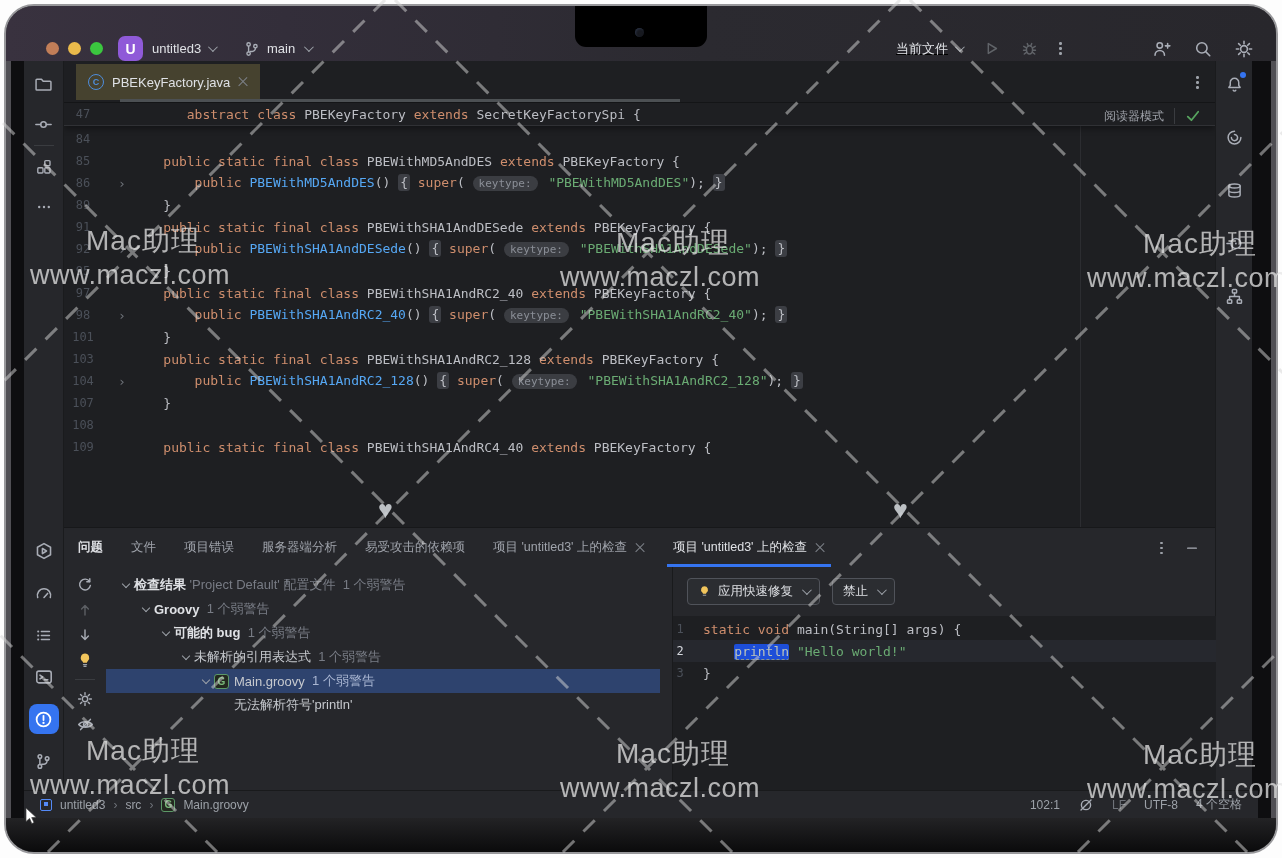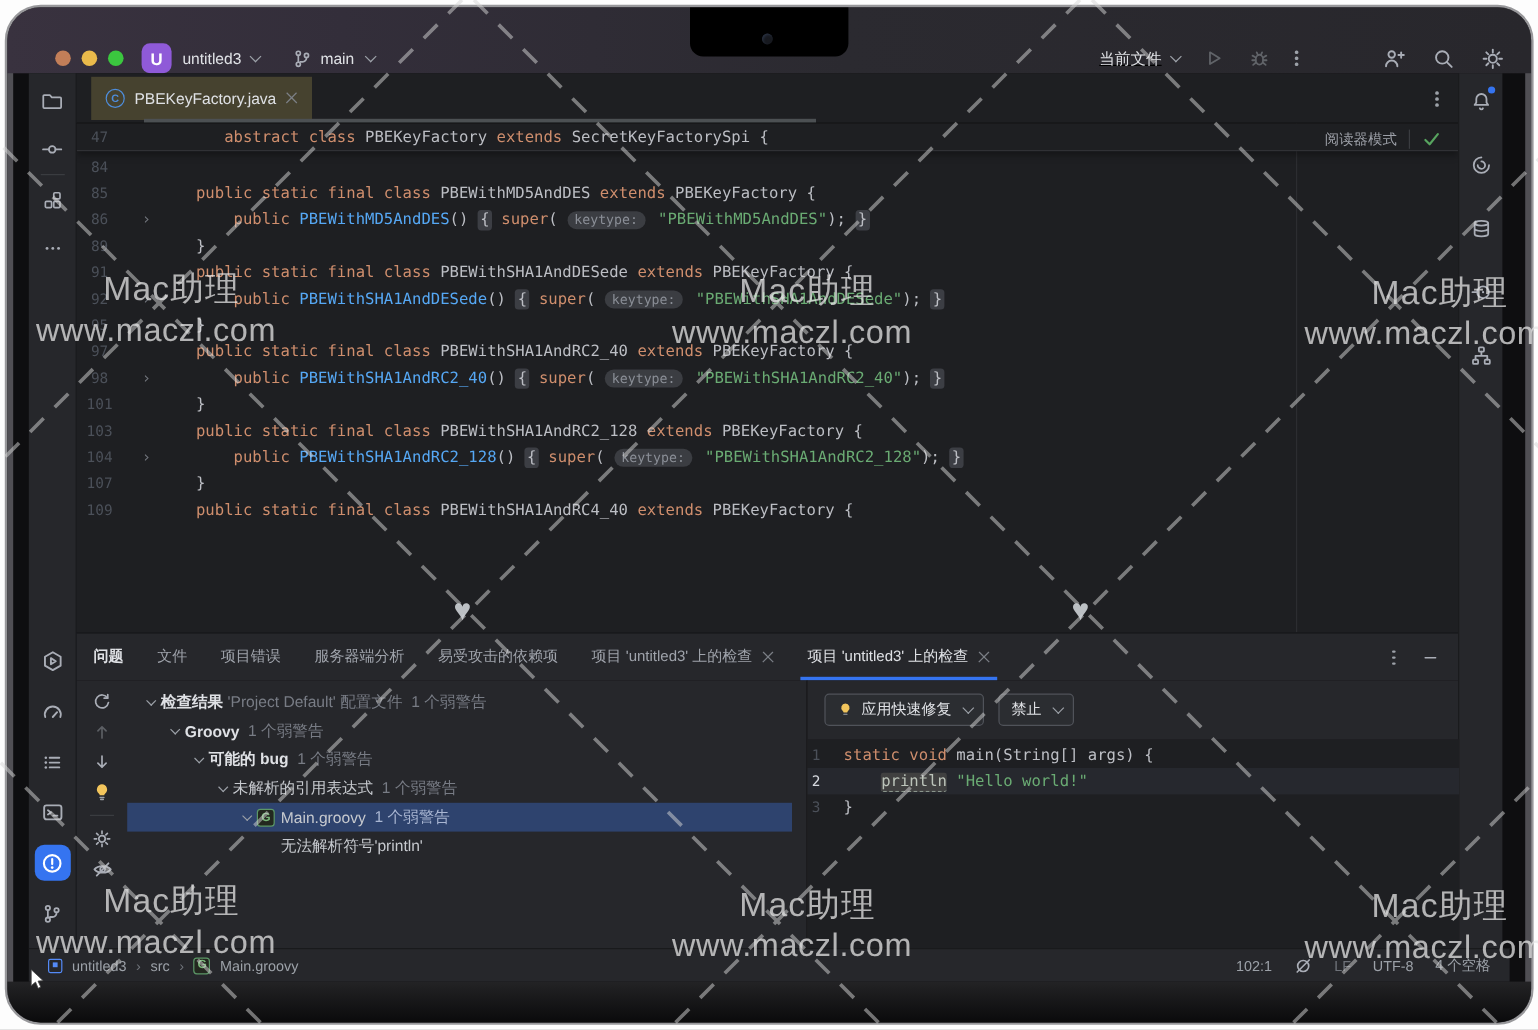--- a/index.html
+++ b/index.html
@@ -46,21 +46,21 @@
   .editor .guide{position:absolute;left:1016px;top:0;bottom:0;width:1px;background:#2c2d31;}
   .crow{position:relative;height:22px;display:flex;align-items:center;width:100%;}
   .crow.current{background:#26282e;}
   .crow .ln{width:48px;text-align:center;padding-right:10px;color:#4b5059;font:12px "DejaVu Sans Mono",monospace;flex:0 0 auto;}
   .crow.current .ln{color:#d5d8de;}
   .crow .fold{width:20px;color:#6f737a;font:13px "DejaVu Sans Mono",monospace;text-align:center;flex:0 0 auto;}
   .crow .code{white-space:pre;font:13px "DejaVu Sans Mono",monospace;color:#bcbec4;}
   .t-k{color:#cf8e6d;} .t-d{color:#bcbec4;} .t-m{color:#56a8f5;} .t-s{color:#6aab73;}
   .t-fb{color:#bcbec4;background:#3c3e44;border-radius:3px;padding:1px 2px;}
   .t-hint{display:inline-block;background:#3b3d42;color:#8a8e96;font-size:11px;line-height:15px;border-radius:8px;padding:0 6px;margin-right:3px;}
-  .t-warn{color:#bcc4ba;background:#404040;border-bottom:1.5px dashed #8a958c;border-radius:2px;}
+  .t-warn{color:#bcc4ba;background:#1d4ed8;border-bottom:1.5px dashed #8a958c;border-radius:2px;}
   .sticky{border-bottom:1px solid #303135;box-shadow:0 3px 6px rgba(0,0,0,.35);background:#1e1f22;position:relative;z-index:3;}
   .reader{position:absolute;top:2px;right:14px;height:22px;display:flex;align-items:center;gap:10px;z-index:4;}
   .reader .sep{width:1px;height:16px;background:#3a3c40;}
   .reader .lbl{color:#9da0a8;font-size:12px;}
   .kebab{display:flex;flex-direction:column;gap:2.5px;align-items:center;}
   .kebab i{width:2.6px;height:2.6px;border-radius:50%;background:#9ca1a8;}
   
   .twhead{position:absolute;left:64px;top:527px;width:1151px;height:40px;background:#26272b;border-top:1px solid #17181a;
     display:flex;align-items:center;padding-left:14px;gap:28px;}
   .twtab{position:relative;color:#9fa3ab;font-size:12.5px;display:flex;align-items:center;gap:8px;height:100%;}
@@ -123,21 +123,21 @@
      <div class="tb-group" style="left:238px;gap:7px;">
        <svg width="16" height="16" viewBox="0 0 16 16" class="ico">
          <circle cx="4.6" cy="3.4" r="1.7"></circle>
               <circle cx="4.6" cy="12.6" r="1.7"></circle>
               <circle cx="11.4" cy="5.2" r="1.7"></circle>
          <path d="M4.6 5.1 v5.8 M11.4 6.9 v0.4 a3.2 3.2 0 0 1 -3.2 3.2 H6.3"></path>
             </svg>
        <span class="tb-text">main</span>
        <span class="chev" style="margin-left:2px;"></span>
      </div>
-     <div class="tb-group" style="left:910px;gap:21px;text-decoration:underline;">
+     <div class="tb-group" style="left:890px;gap:21px;text-decoration:underline;">
        <span style="display:flex;align-items:center;">
          <span class="tb-text">当前文件</span>
          <span class="chev"></span>
        </span>
        <svg width="17" height="17" viewBox="0 0 16 16" class="ico dim">
               <path d="M5 3.4 L12.6 8 5 12.6 z"></path>
             </svg>
        <svg width="17" height="17" viewBox="0 0 16 16" class="ico dim">
          <ellipse cx="8" cy="9.2" rx="2.9" ry="3.9"></ellipse>
               <path d="M6.9 5.6 5.9 3.4 M9.1 5.6 10.1 3.4 M5.1 7.4 2.6 6 M5.1 9.6 H2.4 M5.1 11.6 3.1 13.2 M10.9 7.4 13.4 6 M10.9 9.6 h2.7 M10.9 11.6 12.9 13.2"></path>
@@ -375,20 +375,25 @@
             </div>
             <div class="crow">
               <span class="ln">104</span>
               <span class="fold">›</span>
               <span class="code"><span class="t-k">        public </span><span class="t-m">PBEWithSHA1AndRC2_128</span><span class="t-d">() </span><span class="t-fb">{</span><span class="t-d"> </span><span class="t-k">super</span><span class="t-d">( </span><span class="t-hint">keytype:</span><span class="t-s"> "PBEWithSHA1AndRC2_128"</span><span class="t-d">); </span><span class="t-fb">}</span></span>
             </div>
             <div class="crow">
               <span class="ln">107</span>
               <span class="fold"></span>
               <span class="code"><span class="t-d">    }</span></span>
+            </div>
+            <div class="crow">
+              <span class="ln">108</span>
+              <span class="fold"></span>
+              <span class="code"></span>
             </div>
             <div class="crow">
               <span class="ln">109</span>
               <span class="fold"></span>
               <span class="code"><span class="t-k">    public static final class </span><span class="t-d">PBEWithSHA1AndRC4_40 </span><span class="t-k">extends </span><span class="t-d">PBEKeyFactory {</span></span>
             </div>
           </div>
      <div class="reader">
        <span class="lbl">阅读器模式</span>
        <span class="sep"></span>

